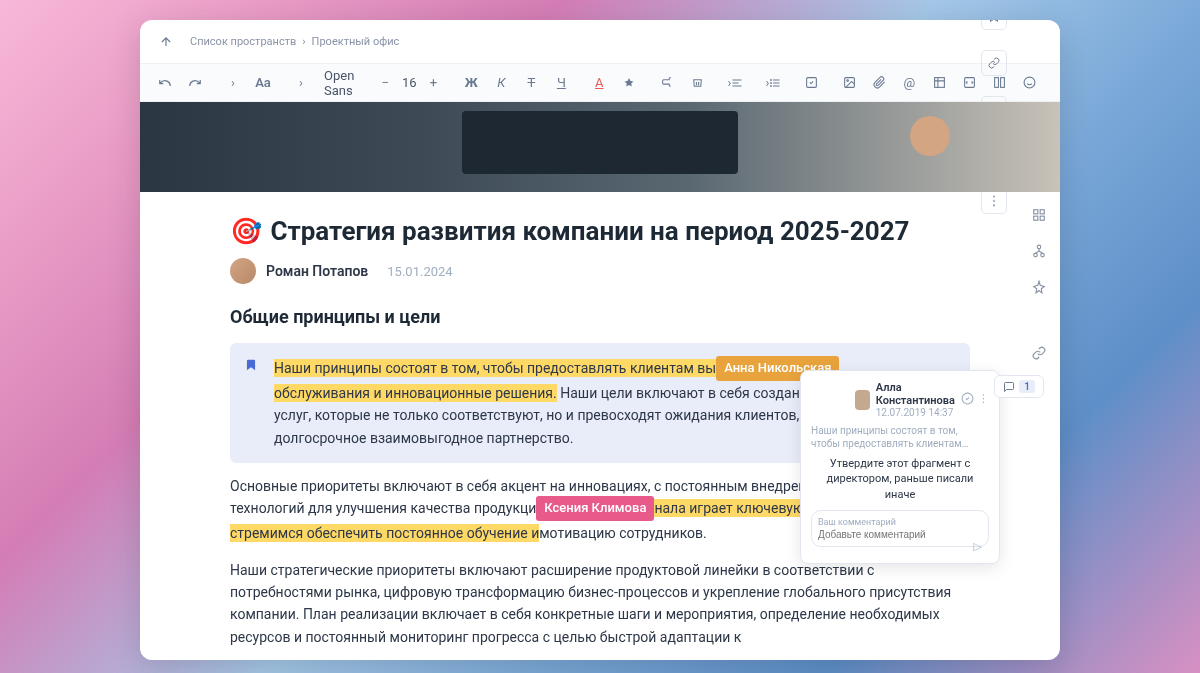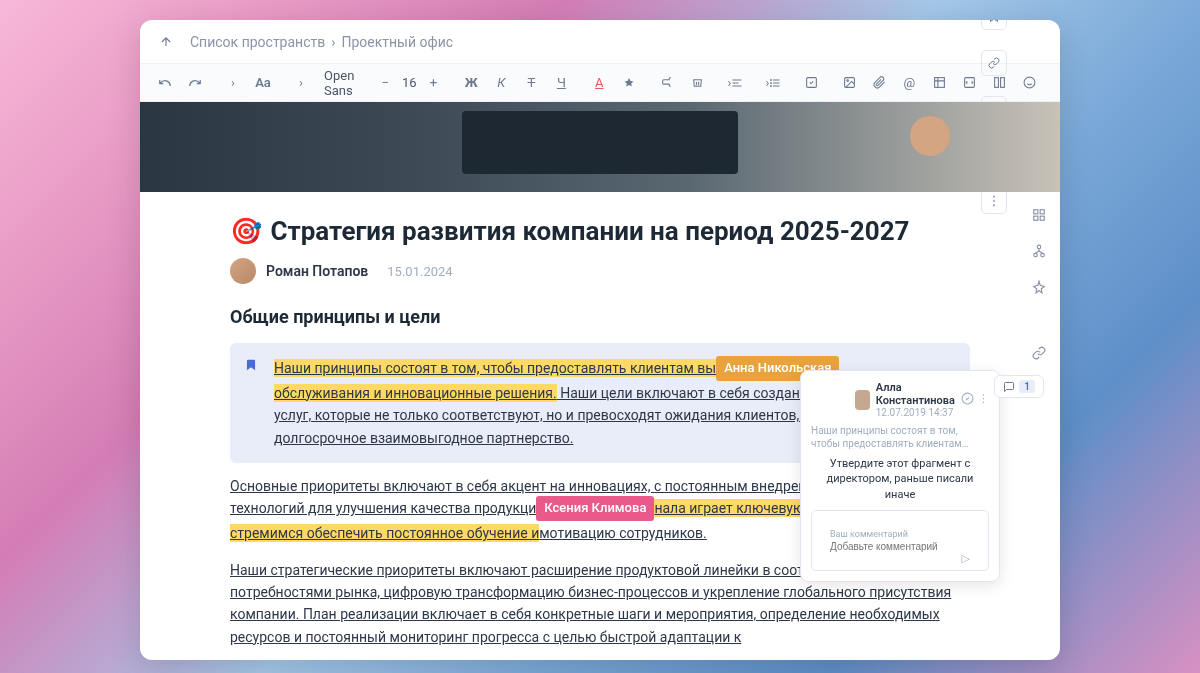--- a/index.html
+++ b/index.html
@@ -35,21 +35,21 @@
 .up-btn {
   width: 24px; height: 24px;
   display: flex; align-items: center; justify-content: center;
   color: #6b7a90;
   cursor: pointer;
 }
 .breadcrumb {
   display: flex;
   gap: 6px;
   color: #8a94a6;
-  font-size: 14px;
+  font-size: 11px;
   align-items: center;
 }
 .breadcrumb span { cursor: pointer; }
 .top-right {
   margin-left: auto;
   display: flex;
   align-items: center;
   gap: 20px;
   flex-direction: column;
 }
@@ -192,21 +192,20 @@
 }
 .callout-icon {
   position: absolute;
   left: 14px; top: 14px;
   color: #4a6bd6;
 }
 .body-text {
   font-size: 14px;
   line-height: 1.6;
   color: #2d3748;
-  text-decoration: underline;
 }
 .hl-yellow {
   background: #ffd966;
   padding: 1px 0;
 }
 .user-tag {
   display: inline-block;
   color: #fff;
   padding: 2px 8px;
   border-radius: 3px;
@@ -279,22 +278,22 @@
 }
 .comment-text {
   color: #2d3748;
   font-size: 11px;
   line-height: 1.4;
   margin-bottom: 8px;
   text-align: center;
 }
 .comment-input-box {
   border: 1px solid #e2e6ee;
-  border-radius: 5px;
-  padding: 18px;
+  border-radius: 10px;
+  padding: 6px;
   font-size: 10px;
 }
 .comment-label {
   color: #a0aec0;
   font-size: 9px;
 }
 .comment-input {
   width: 100%;
   border: none;
   font-size: 10px;

